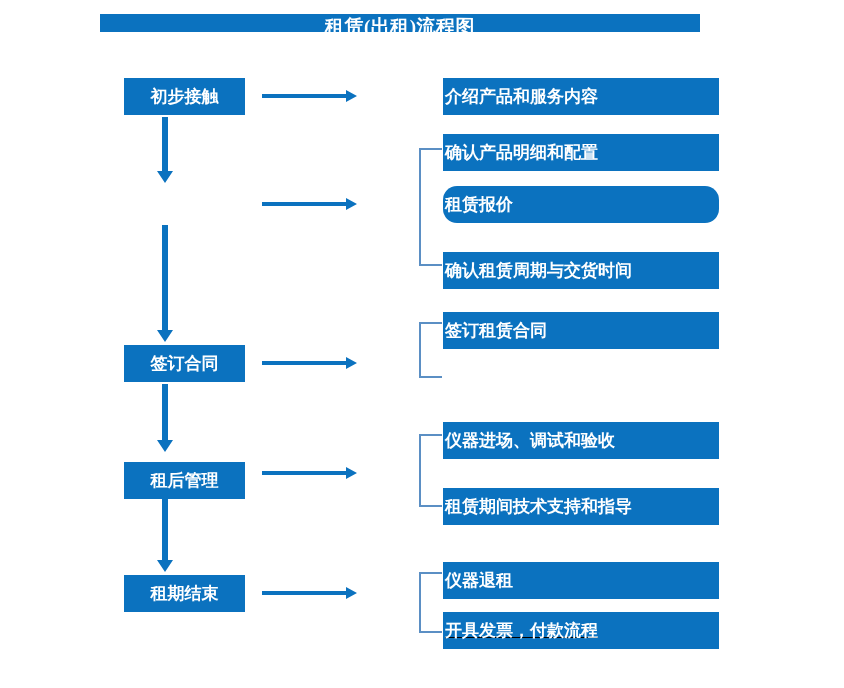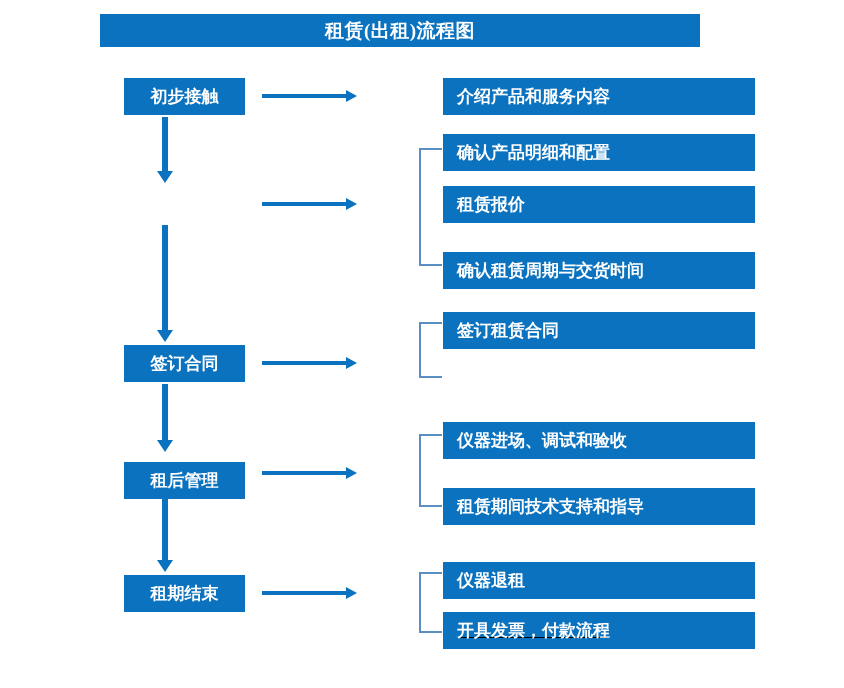--- a/index.html
+++ b/index.html
@@ -21,24 +21,24 @@
     width: 844px;
     height: 688px;
   }
 
   
   .title-bar {
     position: absolute;
     left: 100px;
     top: 14px;
     width: 600px;
-    height: 33px;
+    height: 18px;
     background: #0b72bf;
     display: flex;
-    align-items: center;
+    align-items: flex-start;
     justify-content: center;
   }
   .title-text {
     color: #ffffff;
     font-size: 19px;
     font-weight: bold;
     letter-spacing: 0.5px;
     font-family: "Liberation Serif", "DejaVu Serif", serif;
   }
 
@@ -64,23 +64,23 @@
     width: 121px;
     height: 37px;
     justify-content: center;
     margin-left: 20px;
   }
   .stage .node-label { font-size: 17px; }
 
   
   .task {
     left: 443px;
-    width: 312px;
+    width: 276px;
     height: 37px;
-    padding-left: 14px;
+    padding-left: 2px;
   }
   .task .node-label { font-size: 17px; }
 
   
   .arrow-right {
     position: absolute;
     left: 262px;
     width: 96px;
     height: 14px;
   }
@@ -204,21 +204,21 @@
   </div>
 
   <div class="node task" style="top:78px;">
     <span class="node-label">介绍产品和服务内容</span>
   </div>
 
   <div class="node task" style="top:134px;">
     <span class="node-label">确认产品明细和配置</span>
   </div>
 
-  <div class="node task" style="top:186px;">
+  <div class="node task" style="top:186px;border-radius:14px;">
     <span class="node-label">租赁报价</span>
   </div>
 
   <div class="node task" style="top:252px;">
     <span class="node-label">确认租赁周期与交货时间</span>
   </div>
 
   <div class="node task" style="top:312px;">
     <span class="node-label">签订租赁合同</span>
   </div>

